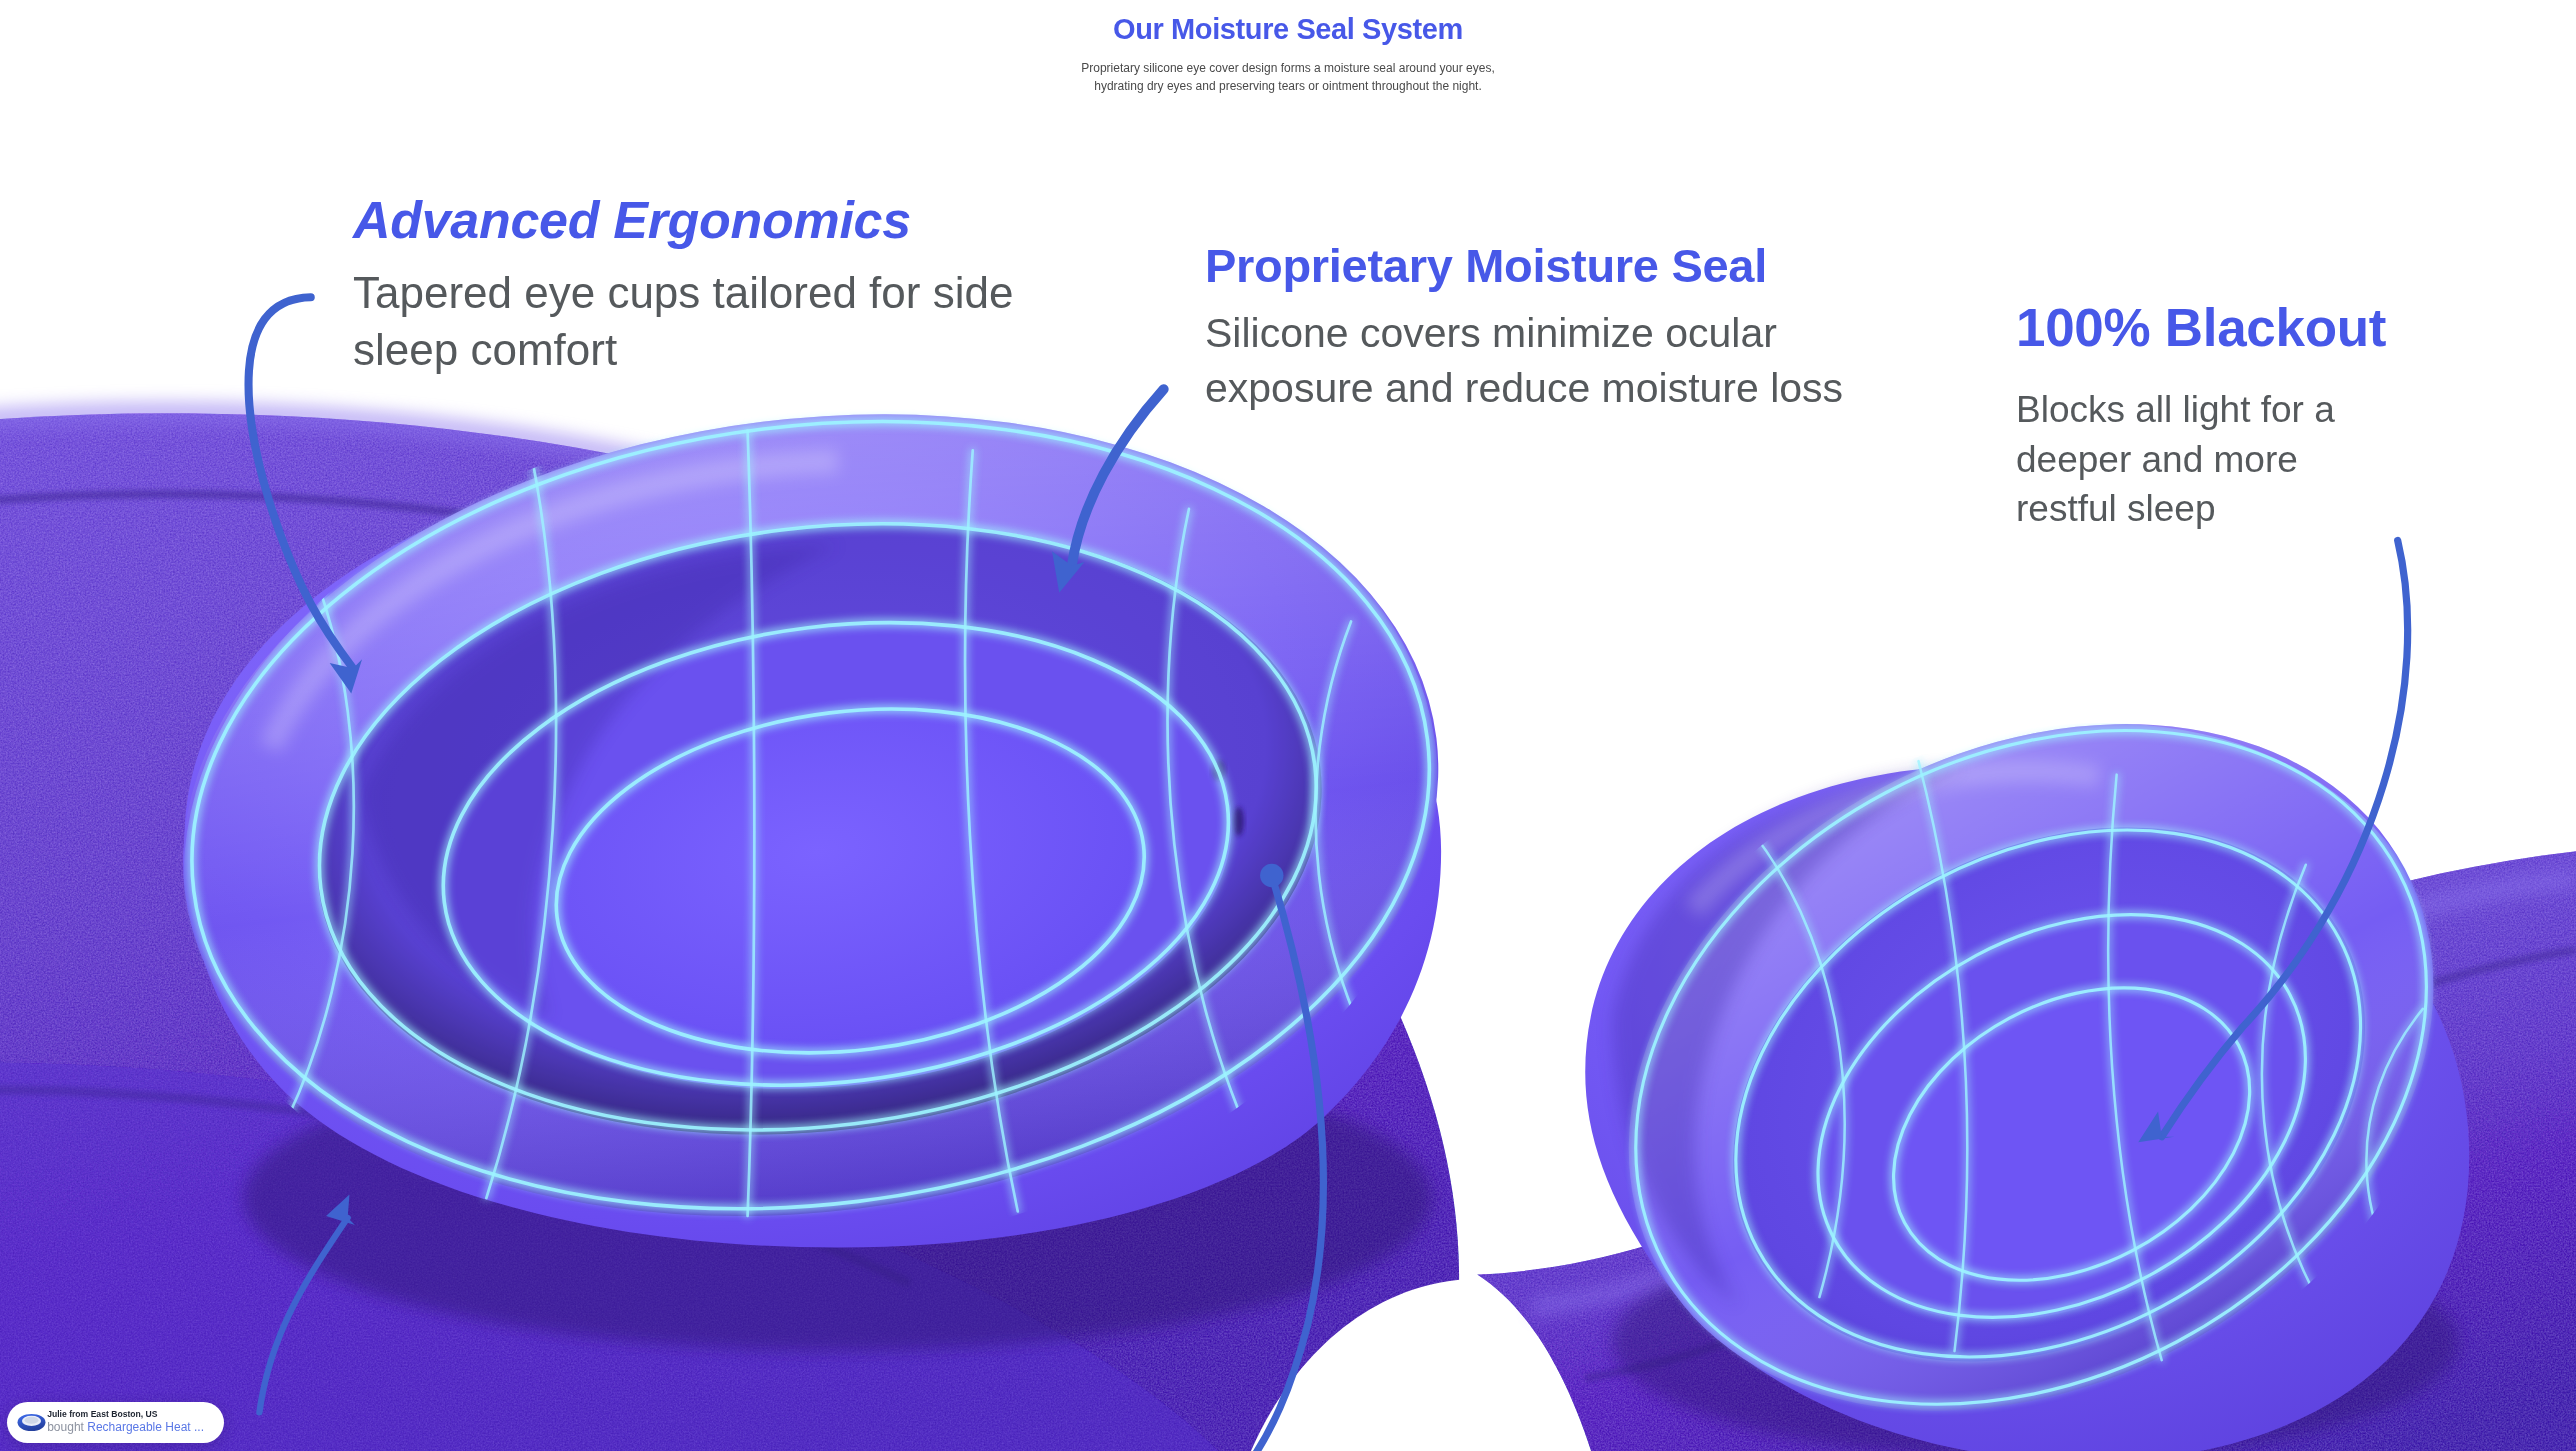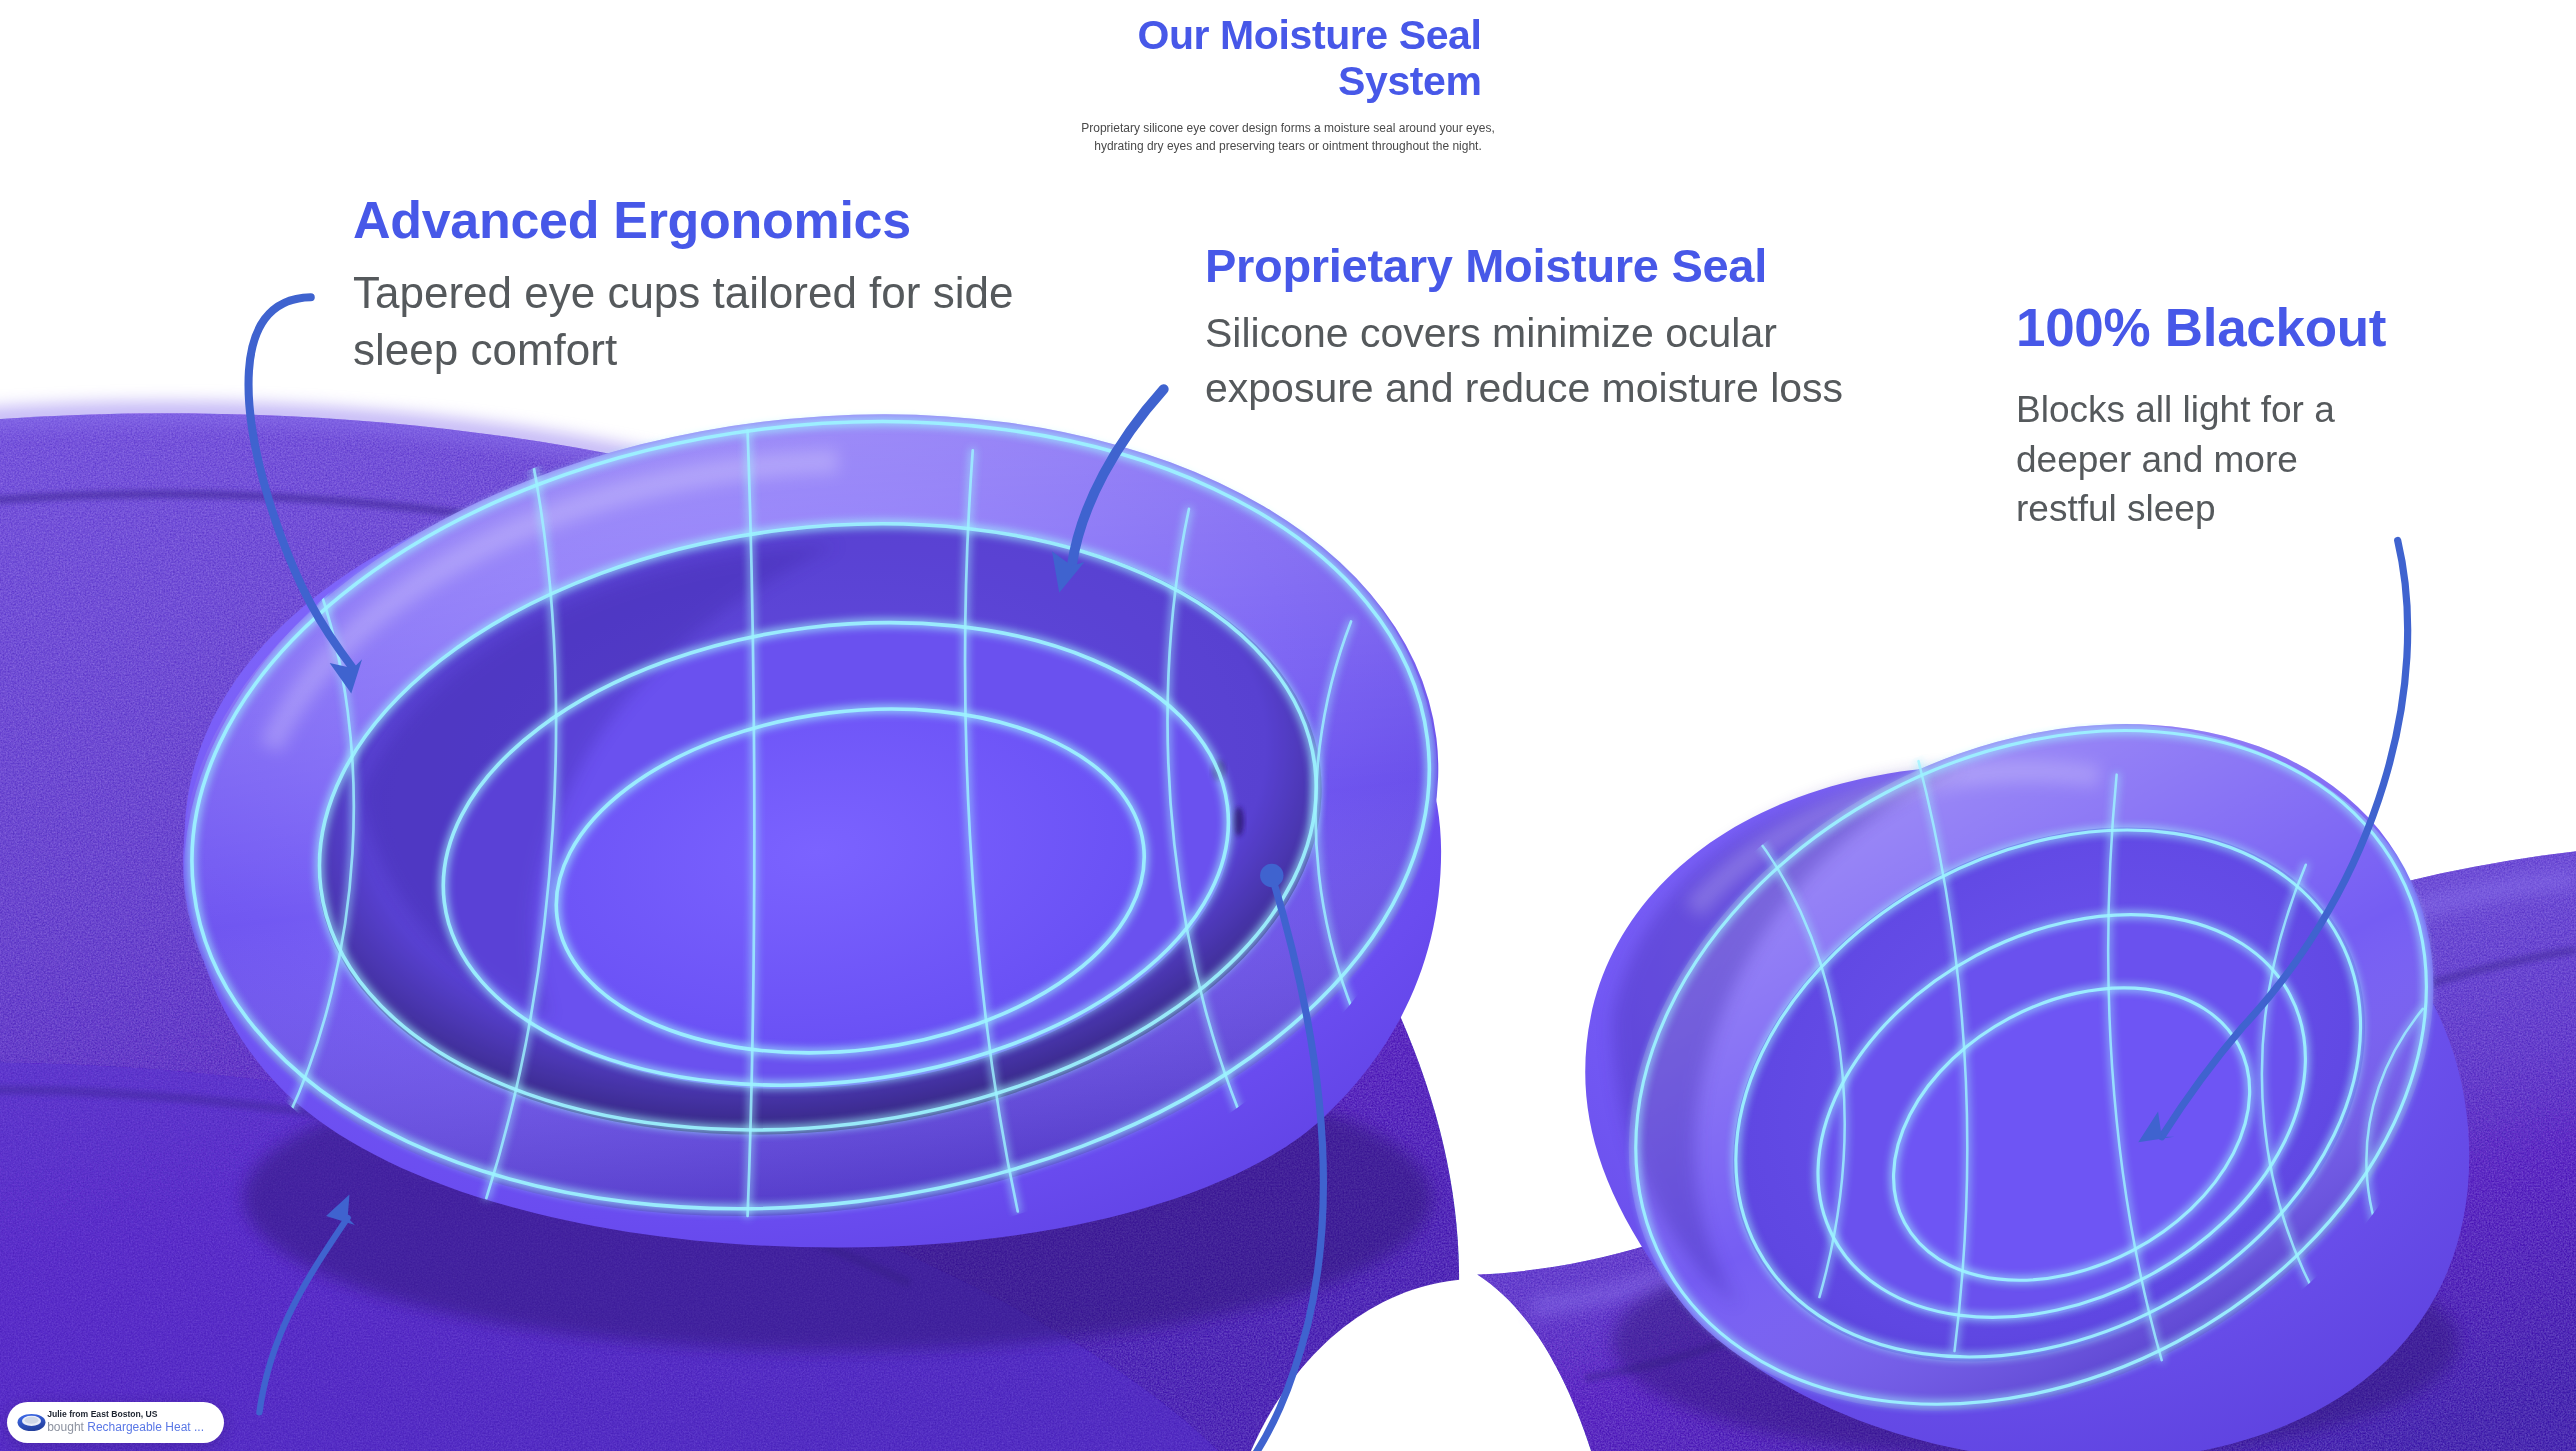--- a/index.html
+++ b/index.html
@@ -21,28 +21,27 @@
   }
 
   
   .header {
     position: absolute;
     left: 0; right: 0;
     top: 12.6px;
     text-align: center;
   }
   .header-title {
-    font-size: 41px;
+    font-size: 29px;
     font-weight: 800;
     line-height: 1.12;
     letter-spacing: -0.4px;
     color: #4758e8;
     margin: 0 auto;
     width: 387px;
-    text-align: right;
   }
   .header-sub {
     margin: 14.4px auto 0;
     width: 441px;
     font-size: 12px;
     line-height: 1.5;
     color: #4a4a4a;
     font-weight: 400;
   }
 
@@ -54,21 +53,21 @@
     letter-spacing: -0.3px;
     margin: 0;
   }
   .feature-body {
     color: #55595c;
     font-weight: 400;
     margin: 0;
   }
 
   #feature-ergonomics { left: 353px; top: 192px; width: 721px; }
-  #feature-ergonomics .feature-title { font-size: 52px; line-height: 1.1; }
+  #feature-ergonomics .feature-title { font-size: 52px; line-height: 1.1; font-style: italic; }
   #feature-ergonomics .feature-body  { font-size: 44px; line-height: 1.28; margin-top: 16px; }
 
   #feature-seal { left: 1205px; top: 240px; width: 721px; }
   #feature-seal .feature-title { font-size: 47px; line-height: 1.1; }
   #feature-seal .feature-body  { font-size: 41px; line-height: 1.33; margin-top: 14.4px; width: 667px;}
 
   #feature-blackout { left: 2016px; top: 299px; width: 504px; }
   #feature-blackout .feature-title { font-size: 53px; line-height: 1.1; }
   #feature-blackout .feature-body  { font-size: 37px; line-height: 1.33; margin-top: 28px; width: 378px; }
 

